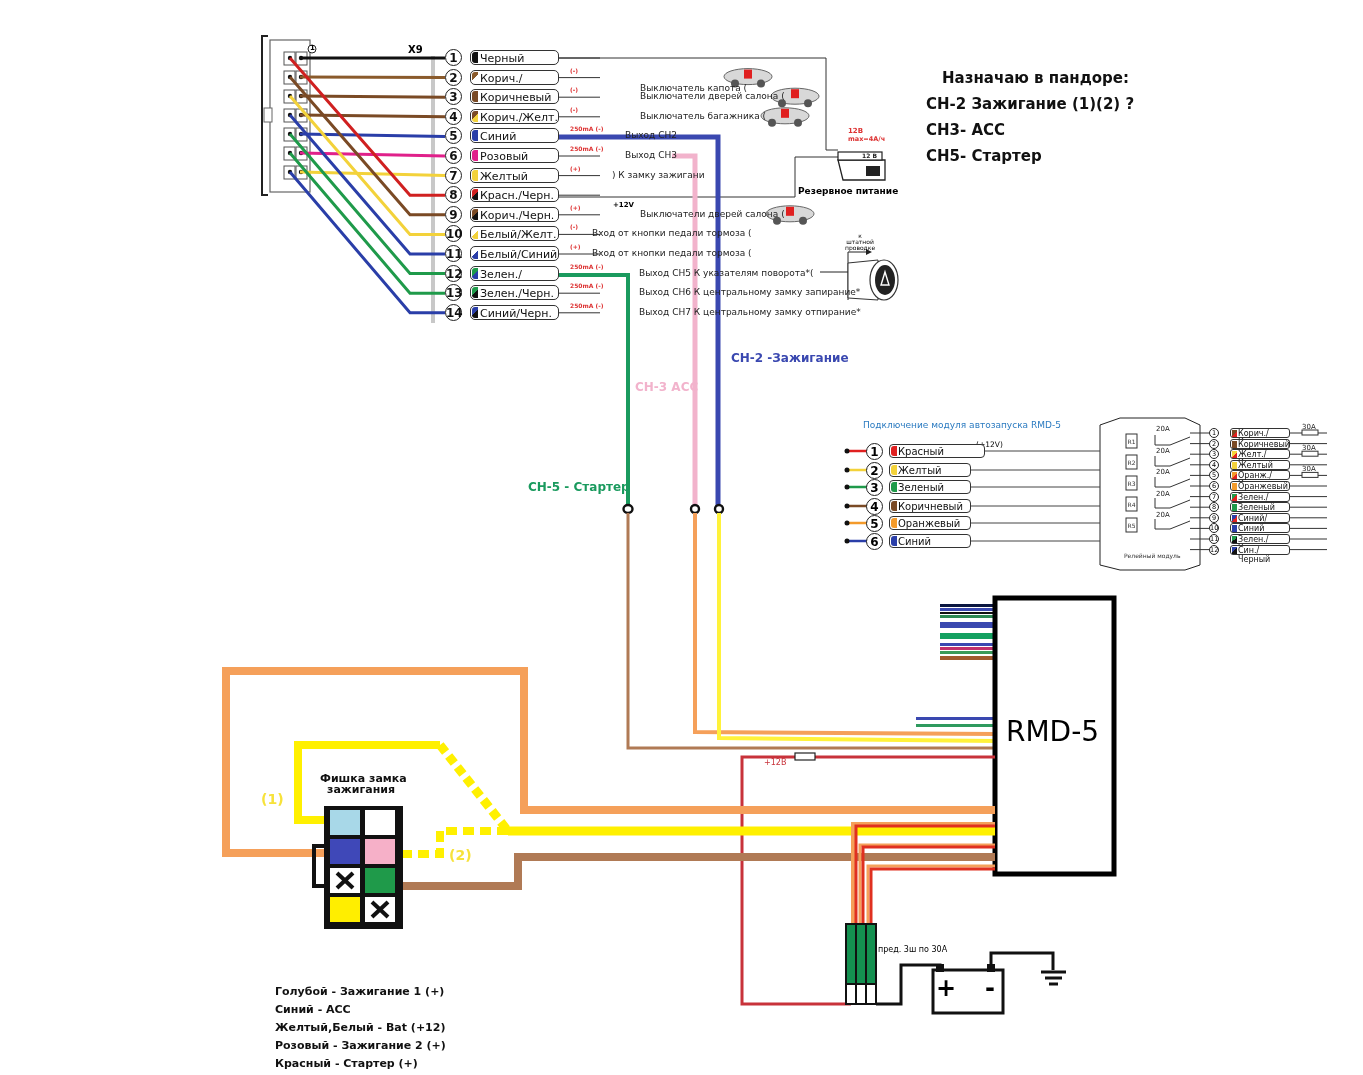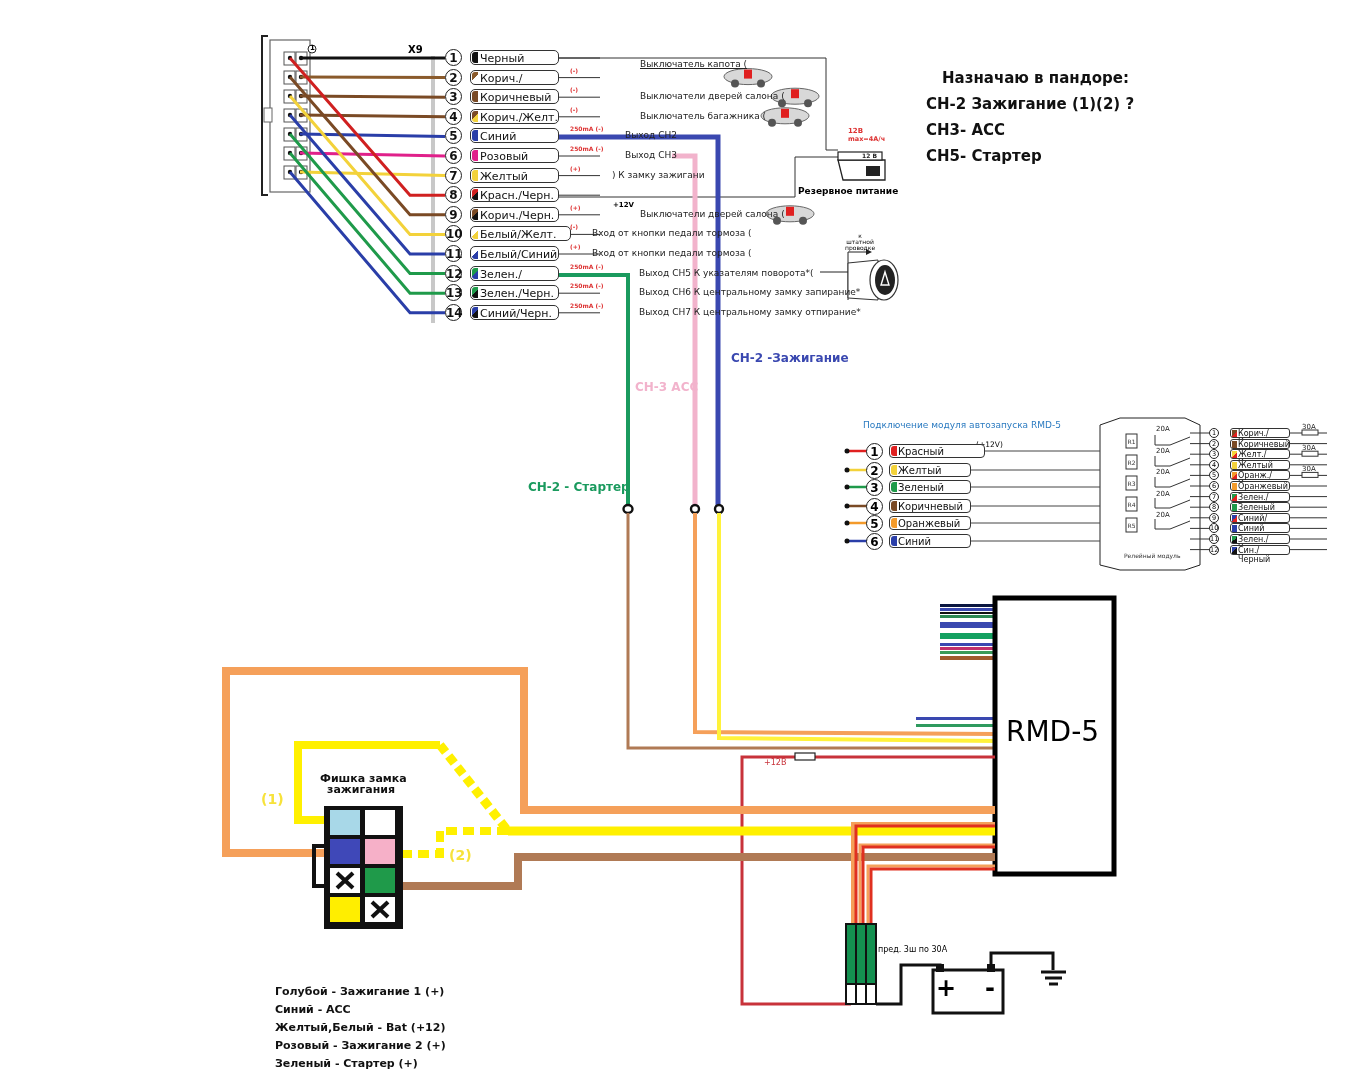--- a/index.html
+++ b/index.html
@@ -316,33 +316,33 @@
     <div class="pin-label" style="left:470px;top:128.4px;width:89px;"><span class="sw" style="background: linear-gradient(135deg, rgb(42, 62, 168) 50%, rgb(42, 62, 168) 50%);"></span><span>Синий</span></div>
     <div class="pin-num" style="left:445px;top:147px;">6</div>
     <div class="pin-label" style="left:470px;top:148px;width:89px;"><span class="sw" style="background: linear-gradient(135deg, rgb(224, 32, 138) 50%, rgb(224, 32, 138) 50%);"></span><span>Розовый</span></div>
     <div class="pin-num" style="left:445px;top:166.60000000000002px;">7</div>
     <div class="pin-label" style="left:470px;top:167.60000000000002px;width:89px;"><span class="sw" style="background: linear-gradient(135deg, rgb(243, 210, 58) 50%, rgb(243, 210, 58) 50%);"></span><span>Желтый</span></div>
     <div class="pin-num" style="left:445px;top:186.20000000000002px;">8</div>
     <div class="pin-label" style="left:470px;top:187.20000000000002px;width:89px;"><span class="sw" style="background: linear-gradient(135deg, rgb(208, 32, 32) 50%, rgb(17, 17, 17) 50%);"></span><span>Красн./Черн.</span></div>
     <div class="pin-num" style="left:445px;top:205.8px;">9</div>
     <div class="pin-label" style="left:470px;top:206.8px;width:89px;"><span class="sw" style="background: linear-gradient(135deg, rgb(122, 74, 37) 50%, rgb(17, 17, 17) 50%);"></span><span>Корич./Черн.</span></div>
     <div class="pin-num" style="left:445px;top:225.4px;">10</div>
-    <div class="pin-label" style="left:470px;top:226.4px;width:101px;"><span class="sw" style="background: linear-gradient(135deg, rgb(255, 255, 255) 50%, rgb(243, 210, 58) 50%);"></span><span>Белый/Желт.</span></div>
+    <div class="pin-label" style="left:470px;top:226.4px;width:89px;"><span class="sw" style="background: linear-gradient(135deg, rgb(255, 255, 255) 50%, rgb(243, 210, 58) 50%);"></span><span>Белый/Желт.</span></div>
     <div class="pin-num" style="left:445px;top:245px;">11</div>
     <div class="pin-label" style="left:470px;top:246px;width:89px;"><span class="sw" style="background: linear-gradient(135deg, rgb(255, 255, 255) 50%, rgb(42, 62, 168) 50%);"></span><span>Белый/Синий</span></div>
     <div class="pin-num" style="left:445px;top:264.6px;">12</div>
     <div class="pin-label" style="left:470px;top:265.6px;width:89px;"><span class="sw" style="background: linear-gradient(135deg, rgb(31, 154, 74) 50%, rgb(42, 62, 168) 50%);"></span><span>Зелен./Синий</span></div>
     <div class="pin-num" style="left:445px;top:284.20000000000005px;">13</div>
     <div class="pin-label" style="left:470px;top:285.20000000000005px;width:89px;"><span class="sw" style="background: linear-gradient(135deg, rgb(31, 154, 74) 50%, rgb(17, 17, 17) 50%);"></span><span>Зелен./Черн.</span></div>
     <div class="pin-num" style="left:445px;top:303.8px;">14</div>
     <div class="pin-label" style="left:470px;top:304.8px;width:89px;"><span class="sw" style="background: linear-gradient(135deg, rgb(42, 62, 168) 50%, rgb(17, 17, 17) 50%);"></span><span>Синий/Черн.</span></div>
   </div>
 <div id="x9-funcs">
     <div class="tag" style="left:570px;top:66.6px;">(-)</div>
-    <div class="desc" style="left:640px;top:59px;text-decoration:underline;">Выключатель капота (</div>
+    <div class="desc" style="left:640px;top:83px;">Выключатель капота (</div>
     <div class="tag" style="left:570px;top:86.2px;">(-)</div>
     <div class="desc" style="left:640px;top:91.2px;">Выключатели дверей салона (</div>
     <div class="tag" style="left:570px;top:105.80000000000001px;">(-)</div>
     <div class="desc" style="left:640px;top:110.80000000000001px;">Выключатель багажника (</div>
     <div class="tag" style="left:570px;top:125.4px;">250mA (-)</div>
     <div class="desc" style="left:625px;top:130.4px;">Выход CH2</div>
     <div class="tag" style="left:570px;top:145px;">250mA (-)</div>
     <div class="desc" style="left:625px;top:150px;">Выход CH3</div>
     <div class="tag" style="left:570px;top:164.60000000000002px;">(+)</div>
     <div class="desc" style="left:612px;top:169.60000000000002px;">) К замку зажигани</div>
@@ -368,21 +368,21 @@
 
 <div id="notes" style="position:absolute;left:926px;top:65px;">
   <div class="note" style="font-size:15px;line-height:26px;margin-left:16px;">Назначаю в пандоре:</div>
   <div class="note" style="font-size:15px;line-height:26px;">CH-2 Зажигание (1)(2) ?</div>
   <div class="note" style="font-size:15px;line-height:26px;">CH3- ACC</div>
   <div class="note" style="font-size:15px;line-height:26px;">CH5- Стартер</div>
 </div>
 
 <div class="lbl note" style="left:731px;top:351px;font-size:12px;color:#3a48b0;">CH-2 -Зажигание</div>
 <div class="lbl note" style="left:635px;top:380px;font-size:12px;color:#f2b3cc;">CH-3 ACC</div>
-<div class="lbl note" style="left:528px;top:480px;font-size:12px;color:#1a9a5e;">CH-2 - Стартер</div>
+<div class="lbl note" style="left:528px;top:480px;font-size:12px;color:#1a9a5e;">CH-5 - Стартер</div>
 
 <div class="lbl" style="left:863px;top:420px;font-size:9px;color:#2a7ac0;">Подключение модуля автозапуска RMD-5</div>
 <div class="lbl" style="left:976px;top:440px;font-size:7.5px;">(+12V)</div>
 <div id="rm-inputs">
     <div class="rm-num" style="left:866px;top:443px;">1</div>
     <div class="rm-label" style="left:889px;top:444px;width:96px;"><span class="sw" style="background: rgb(224, 32, 32);"></span><span>Красный</span></div>
     <div class="rm-num" style="left:866px;top:462px;">2</div>
     <div class="rm-label" style="left:889px;top:463px;width:82px;"><span class="sw" style="background: rgb(243, 210, 58);"></span><span>Желтый</span></div>
     <div class="rm-num" style="left:866px;top:479px;">3</div>
     <div class="rm-label" style="left:889px;top:480px;width:82px;"><span class="sw" style="background: rgb(31, 154, 74);"></span><span>Зеленый</span></div>
@@ -446,14 +446,14 @@
         <line x1="7" y1="5" x2="23" y2="20" stroke="#111" stroke-width="4"></line>
         <line x1="23" y1="5" x2="7" y2="20" stroke="#111" stroke-width="4"></line>
       </svg></div>
   </div>
 
 <div id="plug-legend" style="position:absolute;left:275px;top:943px;margin-top:40px;">
   <div class="note" style="font-size:11px;line-height:18px;">Голубой - Зажигание 1 (+)</div>
   <div class="note" style="font-size:11px;line-height:18px;">Синий - ACC</div>
   <div class="note" style="font-size:11px;line-height:18px;">Желтый,Белый - Bat (+12)</div>
   <div class="note" style="font-size:11px;line-height:18px;">Розовый - Зажигание 2 (+)</div>
-  <div class="note" style="font-size:11px;line-height:18px;">Зеленый - Стартер (+)</div>
+  <div class="note" style="font-size:11px;line-height:18px;">Красный - Стартер (+)</div>
 </div>
 
 </body></html>

